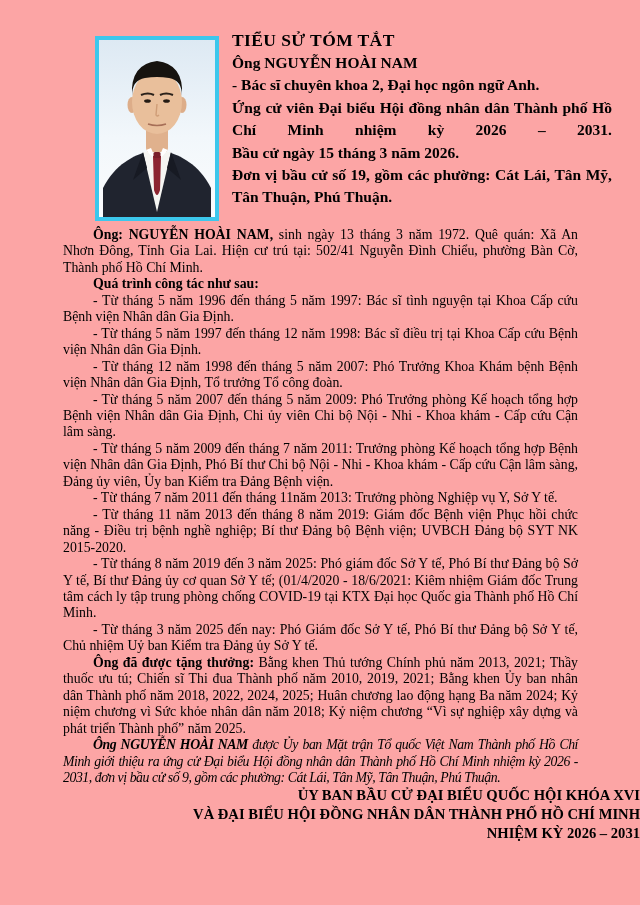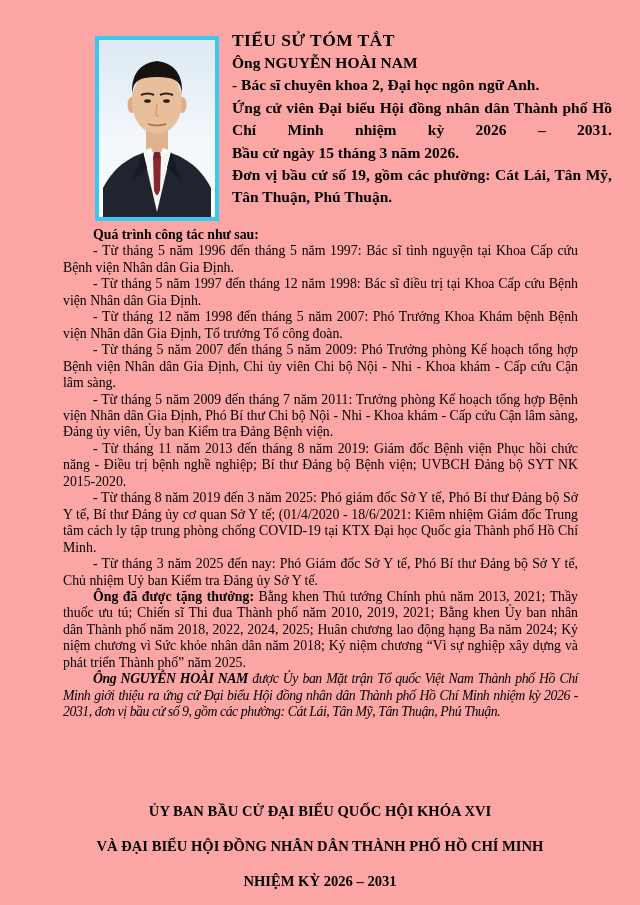--- a/index.html
+++ b/index.html
@@ -59,21 +59,21 @@
   .footer-block {
     position: absolute;
     left: 0;
     top: 786px;
     width: 640px;
     text-align: center;
     font-weight: bold;
     font-size: 14.6px;
     line-height: 19px;
   }
-  .footer-block p { margin: 16px; }
+  .footer-block p { margin: 0; text-align: right; }
 </style>
 </head>
 <body>
 
 <div class="page">
 
   <div class="photo-frame">
     <svg viewBox="0 0 116 177" preserveAspectRatio="none">
       <defs>
         <linearGradient id="bgGrad" x1="0" y1="0" x2="0" y2="1">
@@ -121,26 +121,28 @@
   <div class="header-block">
     <p class="header-title">TIỂU SỬ TÓM TẮT</p>
     <p>Ông NGUYỄN HOÀI NAM</p>
     <p>-  Bác sĩ chuyên khoa 2, Đại học ngôn ngữ Anh.</p>
     <p class="jlast">Ứng cử viên Đại biểu Hội đồng nhân dân Thành phố Hồ Chí Minh nhiệm kỳ 2026 – 2031.</p>
     <p>Bầu cử ngày 15 tháng 3 năm 2026.</p>
     <p class="jnorm">Đơn vị bầu cử số 19, gồm các phường: Cát Lái, Tân Mỹ, Tân Thuận, Phú Thuận.</p>
   </div>
 
   <div class="body-block">
+    <p><span class="lead">Ông: NGUYỄN HOÀI NAM,</span><span> sinh ngày 13 tháng 3 năm 1972. Quê quán: Xã An Nhơn Đông, Tỉnh Gia Lai. Hiện cư trú tại: 502/41 Nguyễn Đình Chiểu, phường Bàn Cờ, Thành phố Hồ Chí Minh.</span></p>
     <p class="lead">Quá trình công tác như sau:</p>
     <p>- Từ tháng 5 năm 1996 đến tháng 5 năm 1997: Bác sĩ tình nguyện tại Khoa Cấp cứu Bệnh viện Nhân dân Gia Định.</p>
     <p>- Từ tháng 5 năm 1997 đến tháng 12 năm 1998: Bác sĩ điều trị tại Khoa Cấp cứu Bệnh viện Nhân dân Gia Định.</p>
     <p>- Từ tháng 12 năm 1998 đến tháng 5 năm 2007: Phó Trưởng Khoa Khám bệnh Bệnh viện Nhân dân Gia Định, Tổ trưởng Tổ công đoàn.</p>
     <p>- Từ tháng 5 năm 2007 đến tháng 5 năm 2009: Phó Trưởng phòng Kế hoạch tổng hợp Bệnh viện Nhân dân Gia Định, Chi ủy viên Chi bộ Nội - Nhi - Khoa khám - Cấp cứu Cận lâm sàng.</p>
     <p>- Từ tháng 5 năm 2009 đến tháng 7 năm 2011: Trưởng phòng Kế hoạch tổng hợp Bệnh viện Nhân dân Gia Định, Phó Bí thư Chi bộ Nội - Nhi - Khoa khám - Cấp cứu Cận lâm sàng, Đảng ủy viên, Ủy ban Kiểm tra Đảng Bệnh viện.</p>
+    <p>- Từ tháng 7 năm 2011 đến tháng 11năm 2013: Trưởng phòng Nghiệp vụ Y, Sở Y tế.</p>
     <p>- Từ tháng 11 năm 2013 đến tháng 8 năm 2019: Giám đốc Bệnh viện Phục hồi chức năng - Điều trị bệnh nghề nghiệp; Bí thư Đảng bộ Bệnh viện; UVBCH Đảng bộ SYT NK 2015-2020.</p>
     <p>- Từ tháng 8 năm 2019 đến 3 năm 2025: Phó giám đốc Sở Y tế, Phó Bí thư Đảng bộ Sở Y tế, Bí thư Đảng ủy cơ quan Sở Y tế; (01/4/2020 - 18/6/2021: Kiêm nhiệm Giám đốc Trung tâm cách ly tập trung phòng chống COVID-19 tại KTX Đại học Quốc gia Thành phố Hồ Chí Minh.</p>
     <p>- Từ tháng 3 năm 2025 đến nay: Phó Giám đốc Sở Y tế, Phó Bí thư Đảng bộ Sở Y tế, Chủ nhiệm Uỷ ban Kiểm tra Đảng ủy Sở Y tế.</p>
     <p><span class="lead">Ông đã được tặng thưởng:</span><span> Bằng khen Thủ tướng Chính phủ năm 2013, 2021; Thầy thuốc ưu tú; Chiến sĩ Thi đua Thành phố năm 2010, 2019, 2021; Bằng khen Ủy ban nhân dân Thành phố năm 2018, 2022, 2024, 2025; Huân chương lao động hạng Ba năm 2024; Kỷ niệm chương vì Sức khỏe nhân dân năm 2018; Kỷ niệm chương “Vì sự nghiệp xây dựng và phát triển Thành phố” năm 2025.</span></p>
     <p class="tight"><span class="lead">Ông NGUYỄN HOÀI NAM</span><span> được Ủy ban Mặt trận Tổ quốc Việt Nam Thành phố Hồ Chí Minh giới thiệu ra ứng cử Đại biểu Hội đồng nhân dân Thành phố Hồ Chí Minh nhiệm kỳ 2026 - 2031, đơn vị bầu cử số 9, gồm các phường: Cát Lái, Tân Mỹ, Tân Thuận, Phú Thuận.</span></p>
   </div>
 
   <div class="footer-block">
     <p>ỦY BAN BẦU CỬ ĐẠI BIỂU QUỐC HỘI KHÓA XVI</p>
     <p>VÀ ĐẠI BIỂU HỘI ĐỒNG NHÂN DÂN THÀNH PHỐ HỒ CHÍ MINH</p>

